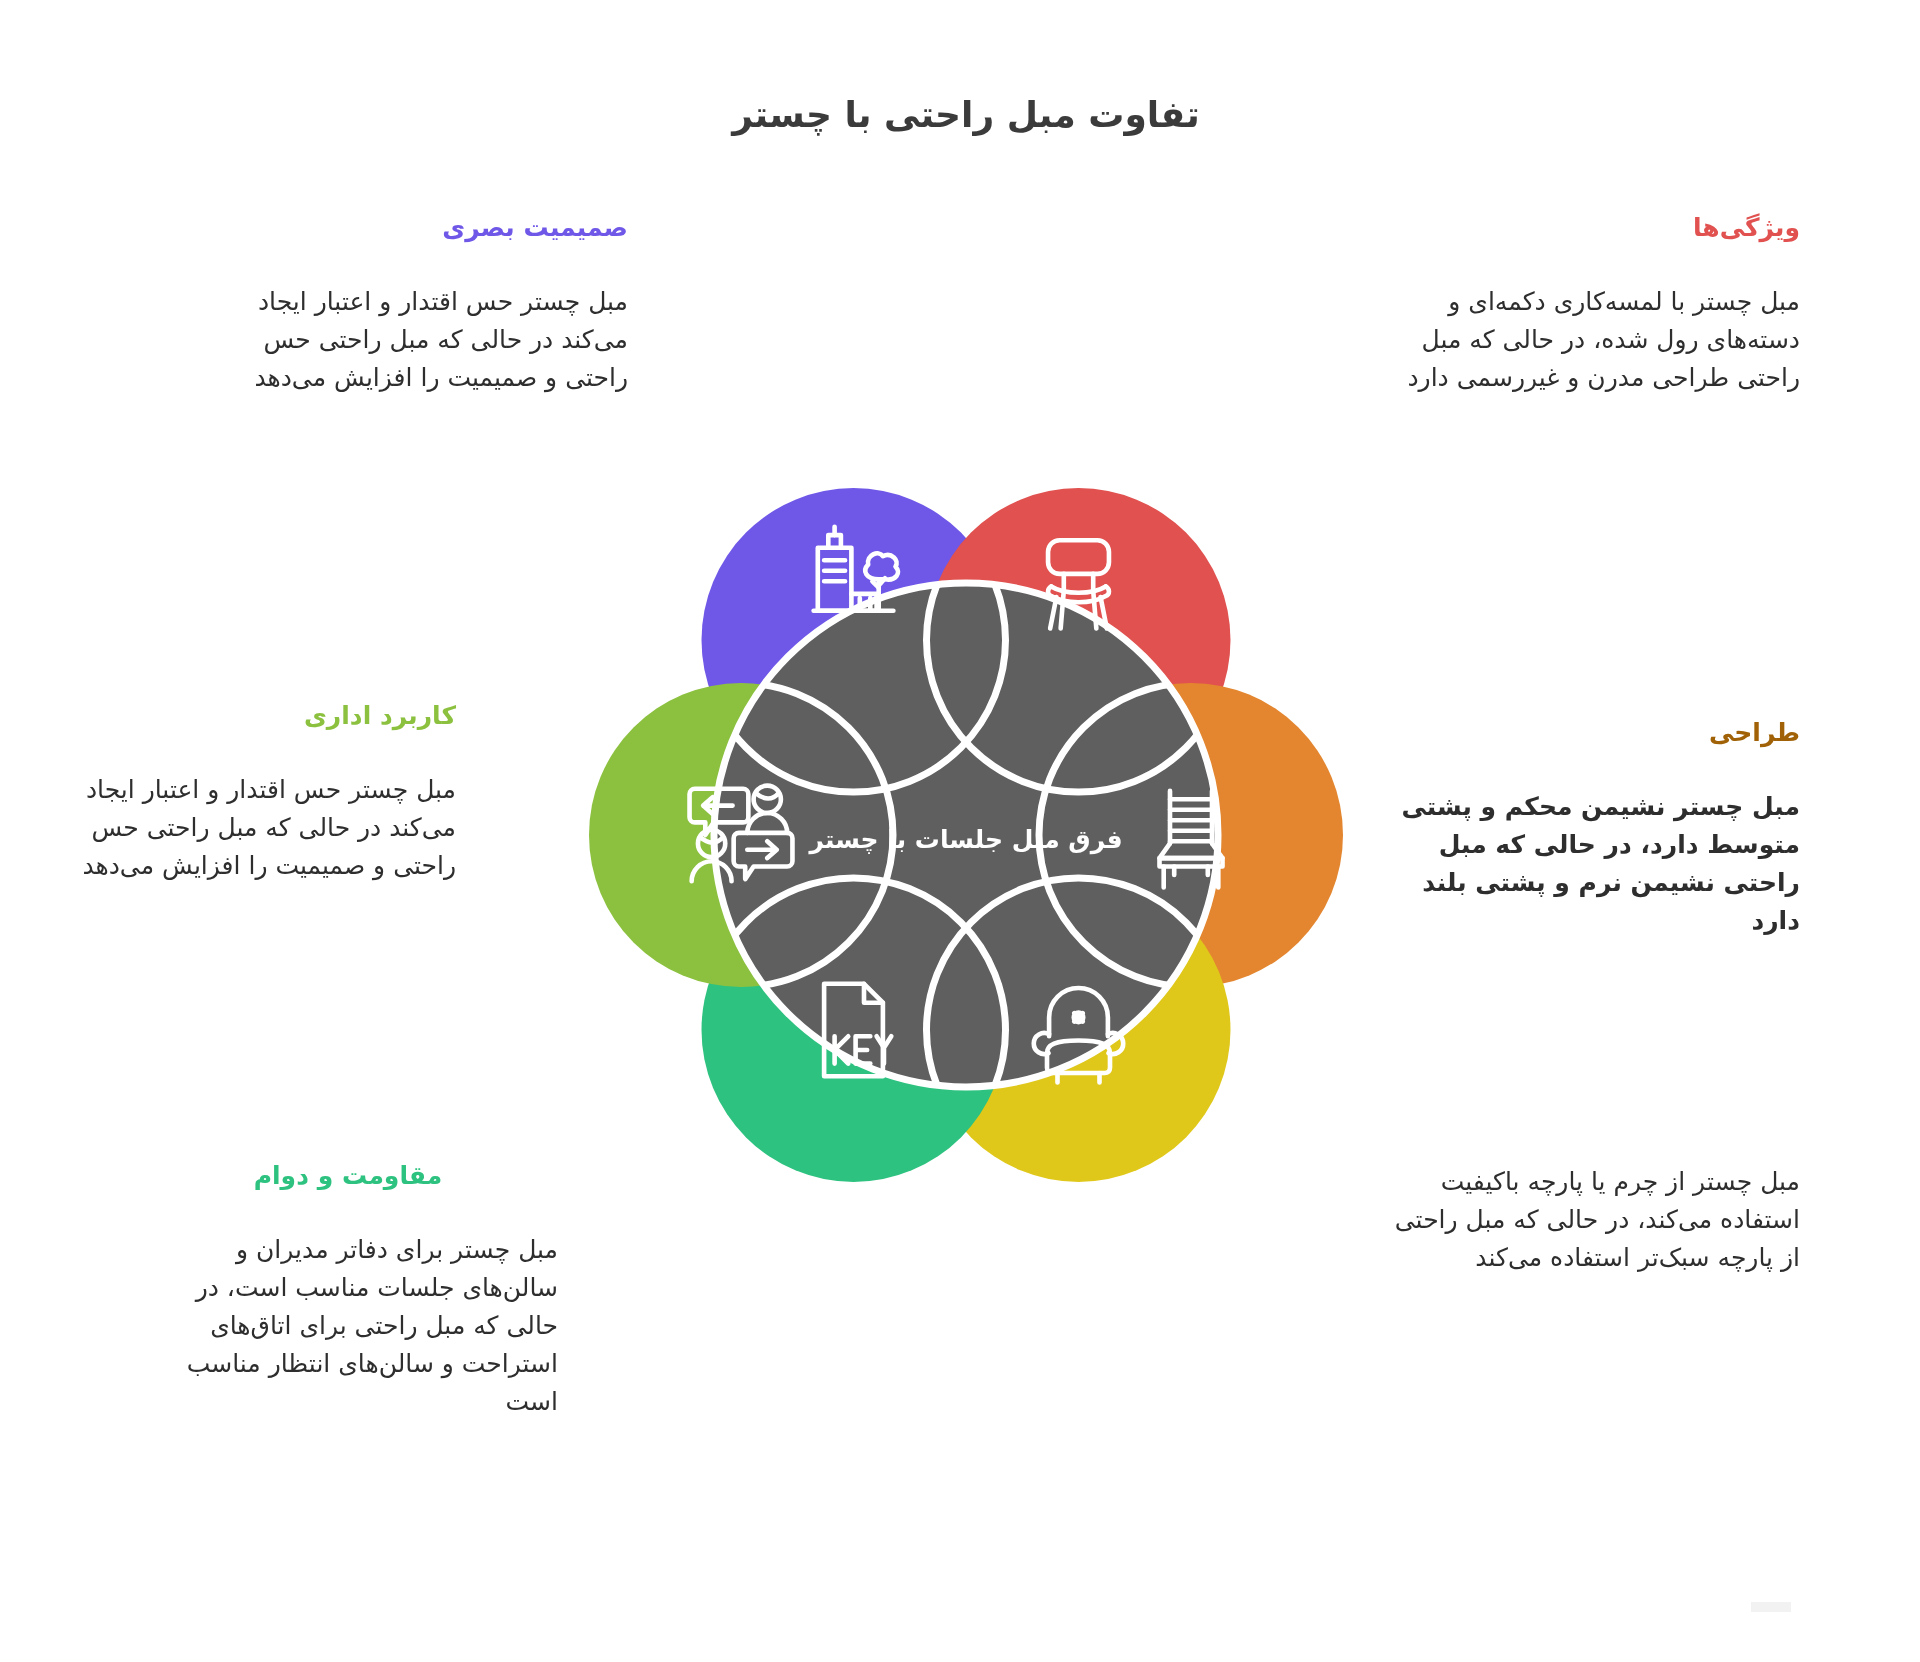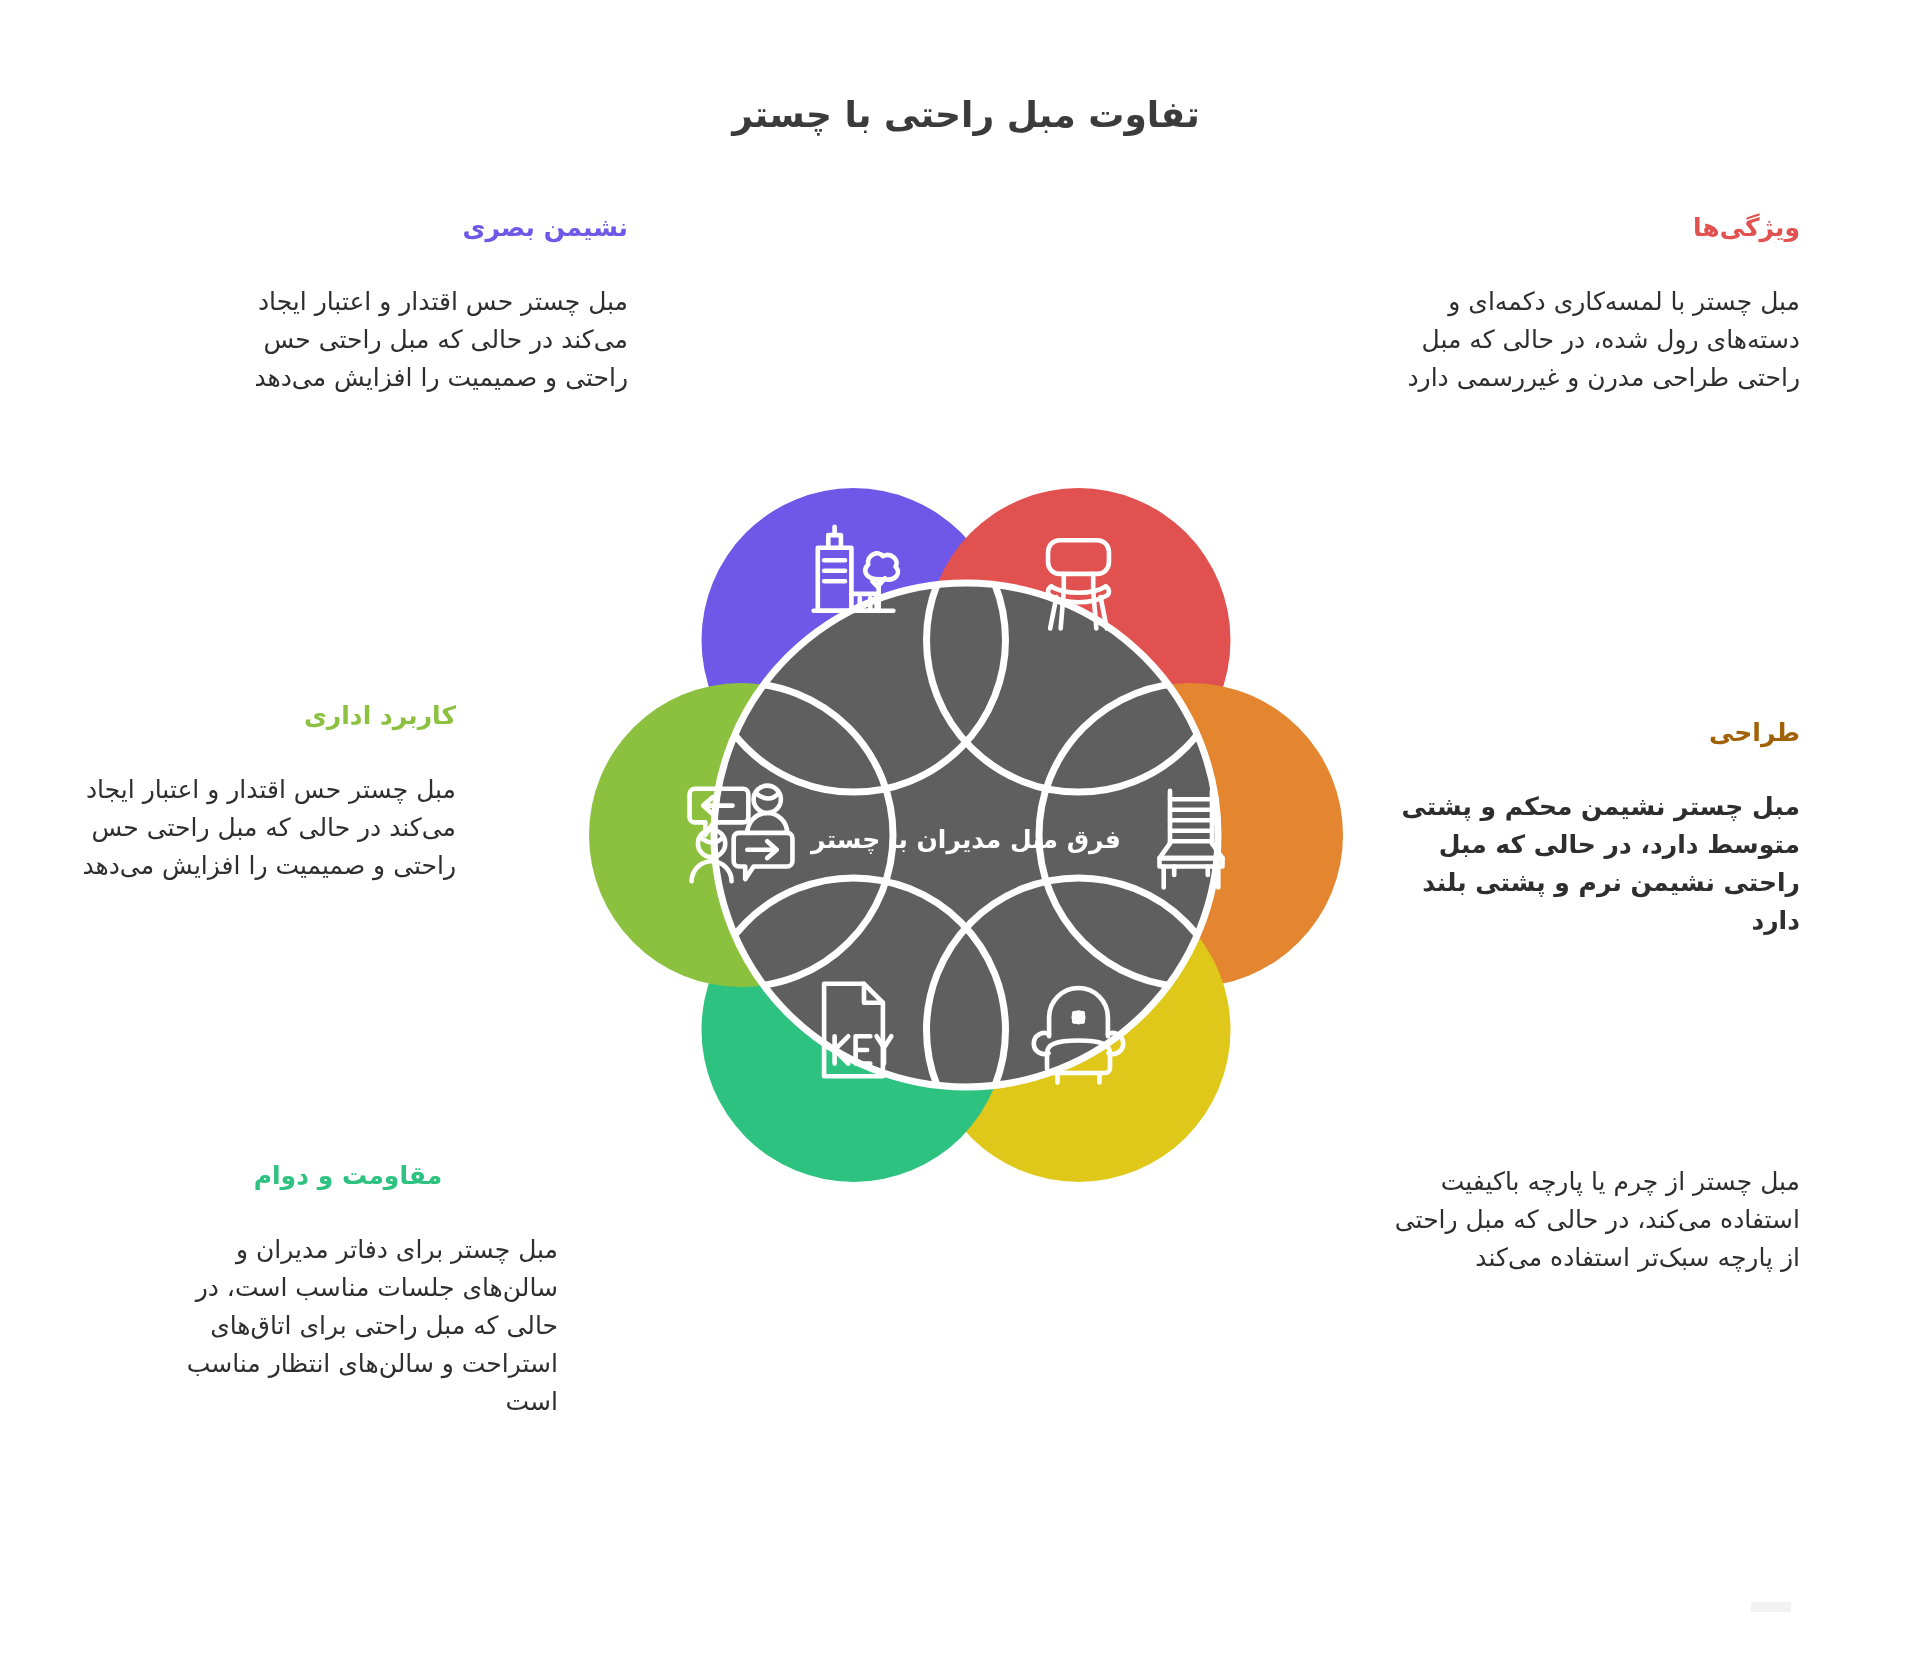--- a/index.html
+++ b/index.html
@@ -220,40 +220,40 @@
         <circle cx="-28" cy="8" r="13"></circle>
         <path d="M-39 2 c8 7 16 7 22 0"></path>
         <path d="M-47 44 a19 19 0 0 1 38 0"></path>
 
         <path d="M-2 -2 h46 a5 5 0 0 1 5 5 v22 a5 5 0 0 1 -5 5 h-32 l-8 12 v-12 h-6 a5 5 0 0 1 -5 -5 v-22 a5 5 0 0 1 5 -5 z"></path>
         <path d="M6 14 h28 M34 14 l-9 -8 M34 14 l-9 8"></path>
       </g>
     </svg>
 
     <div class="center-label">
-      <span>فرق مبل مدیران با چستر</span>
+      <span>فرق مبل جلسات با چستر</span>
     </div>
   </div>
 
   <div class="block right" id="block-features">
     <div class="heading" style="color:#e0514f">ویژگی‌ها</div>
     <div class="body">مبل چستر با لمسه‌کاری دکمه‌ای و دسته‌های رول شده، در حالی که مبل راحتی طراحی مدرن و غیررسمی دارد</div>
   </div>
 
   <div class="block right" id="block-design">
     <div class="heading" style="color:#a16207">طراحی</div>
     <div class="body">مبل چستر نشیمن محکم و پشتی متوسط دارد، در حالی که مبل راحتی نشیمن نرم و پشتی بلند دارد</div>
   </div>
 
   <div class="block right" id="block-seating">
     <div class="body">مبل چستر از چرم یا پارچه باکیفیت استفاده می‌کند، در حالی که مبل راحتی از پارچه سبک‌تر استفاده می‌کند</div>
   </div>
 
   <div class="block left" id="block-visual-impact">
-    <div class="heading" style="color:#6f57e8">نشیمن بصری</div>
+    <div class="heading" style="color:#6f57e8">صمیمیت بصری</div>
     <div class="body">مبل چستر حس اقتدار و اعتبار ایجاد می‌کند در حالی که مبل راحتی حس راحتی و صمیمیت را افزایش می‌دهد</div>
   </div>
 
   <div class="block left" id="block-office-use">
     <div class="heading" style="color:#8cc13f">کاربرد اداری</div>
     <div class="body">مبل چستر حس اقتدار و اعتبار ایجاد می‌کند در حالی که مبل راحتی حس راحتی و صمیمیت را افزایش می‌دهد</div>
   </div>
 
   <div class="block left" id="block-durability">
     <div class="heading" style="color:#2dc27f">مقاومت و دوام</div>

